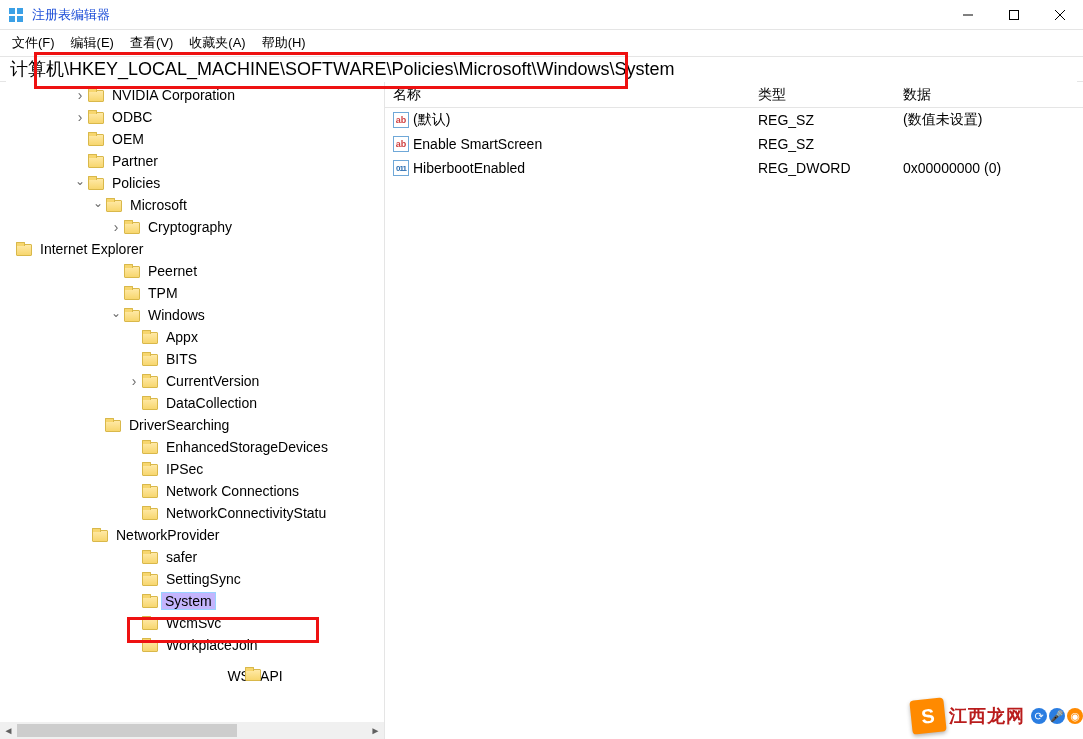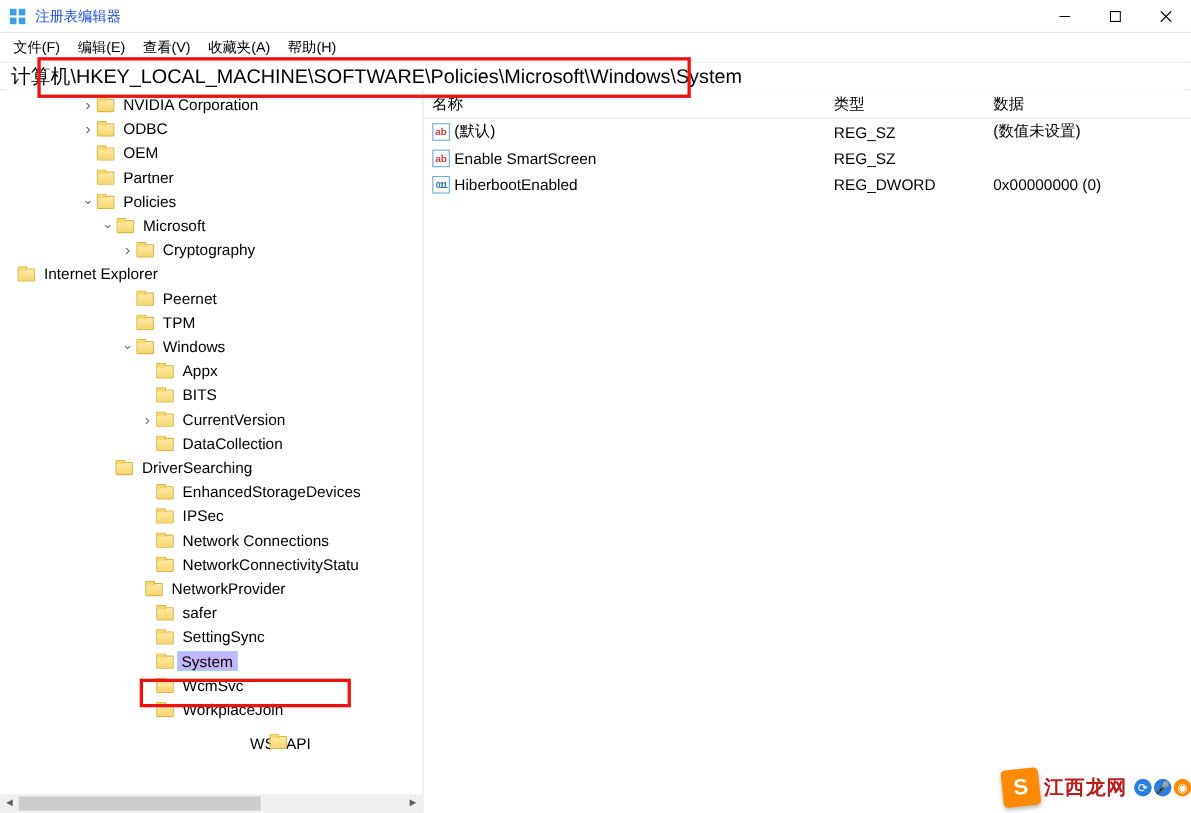--- a/index.html
+++ b/index.html
@@ -212,21 +212,21 @@
           <div class="tree-item" style="padding-left: 126px;">
             <span class="expand empty">.</span>
             <span class="folder-icon"></span>
             <span class="label">Network Connections</span>
           </div>
           <div class="tree-item" style="padding-left: 126px;">
             <span class="expand empty">.</span>
             <span class="folder-icon"></span>
             <span class="label">NetworkConnectivityStatu</span>
           </div>
-          <div class="tree-item" style="padding-left: 116px;">
+          <div class="tree-item" style="padding-left: 76px;">
             <span class="expand empty">.</span>
             <span class="folder-icon"></span>
             <span class="label">NetworkProvider</span>
           </div>
           <div class="tree-item" style="padding-left: 126px;">
             <span class="expand empty">.</span>
             <span class="folder-icon"></span>
             <span class="label">safer</span>
           </div>
           <div class="tree-item" style="padding-left: 126px;">

